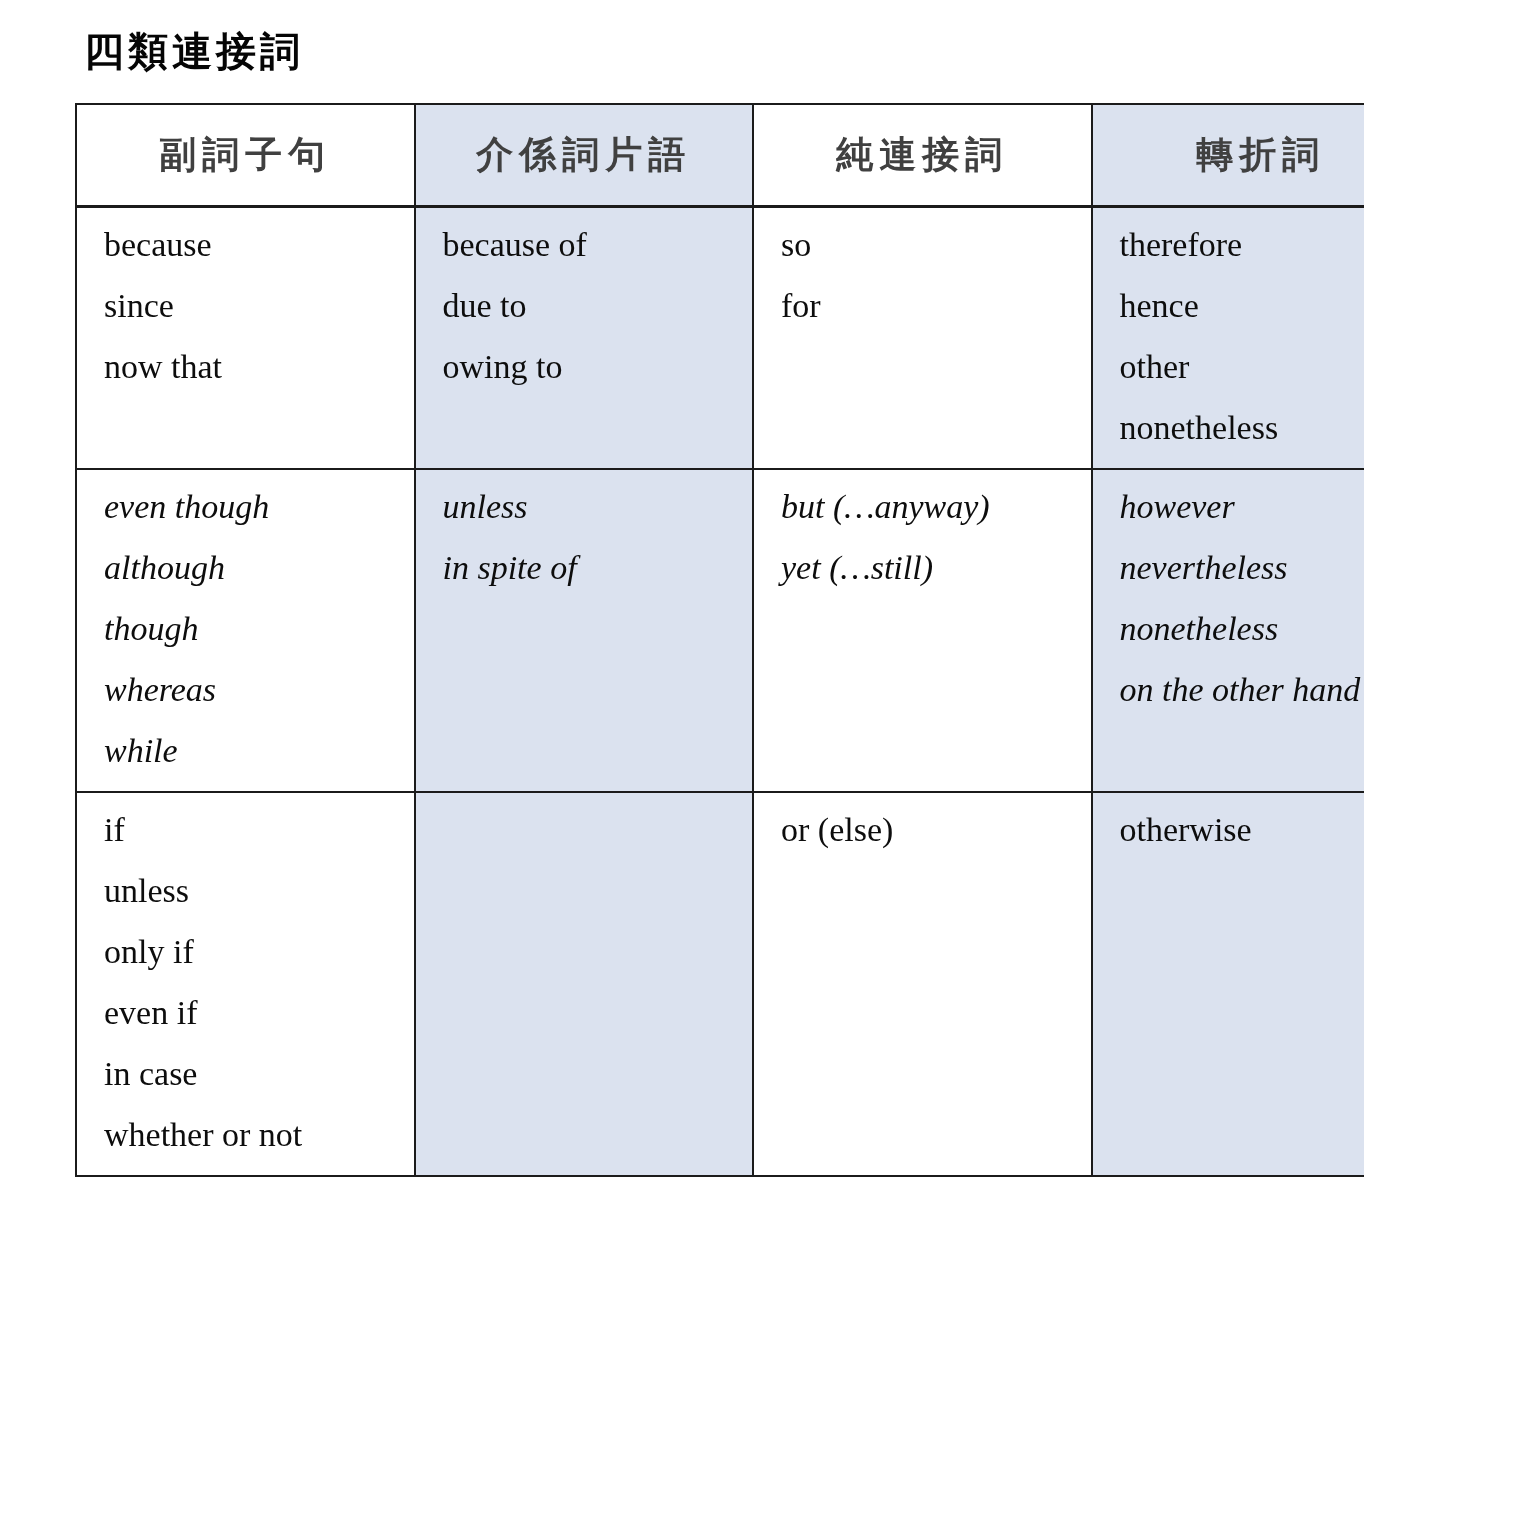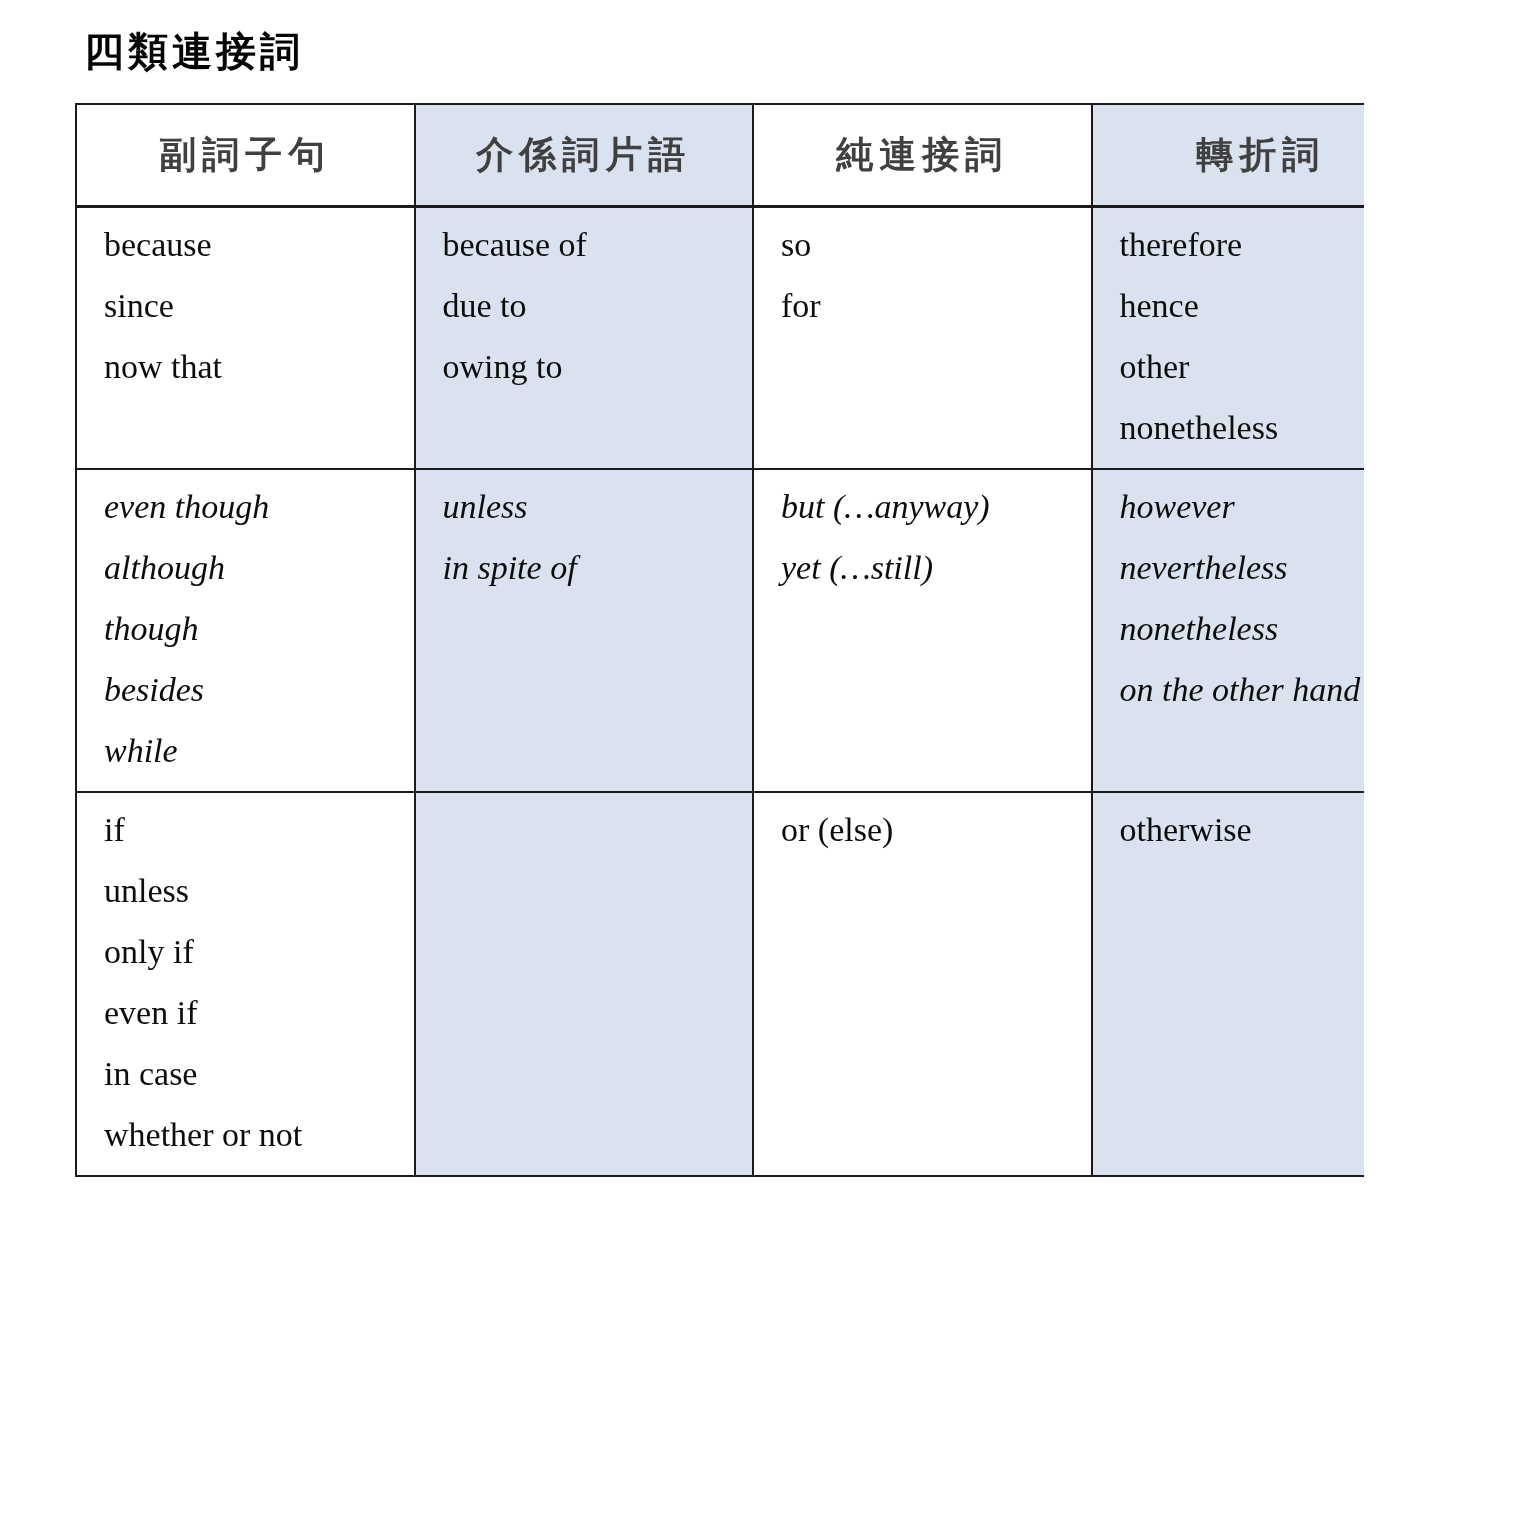--- a/index.html
+++ b/index.html
@@ -105,21 +105,21 @@
             <div class="line">hence</div>
             <div class="line">other</div>
             <div class="line">nonetheless</div>
           </td>
         </tr>
         <tr data-row="1">
           <td>
             <div class="line">even though</div>
             <div class="line">although</div>
             <div class="line">though</div>
-            <div class="line">besides</div>
+            <div class="line">whereas</div>
             <div class="line">while</div>
           </td>
           <td class="shaded">
             <div class="line">unless</div>
             <div class="line">in spite of</div>
           </td>
           <td>
             <div class="line">but (…anyway)</div>
             <div class="line">yet (…still)</div>
           </td>

